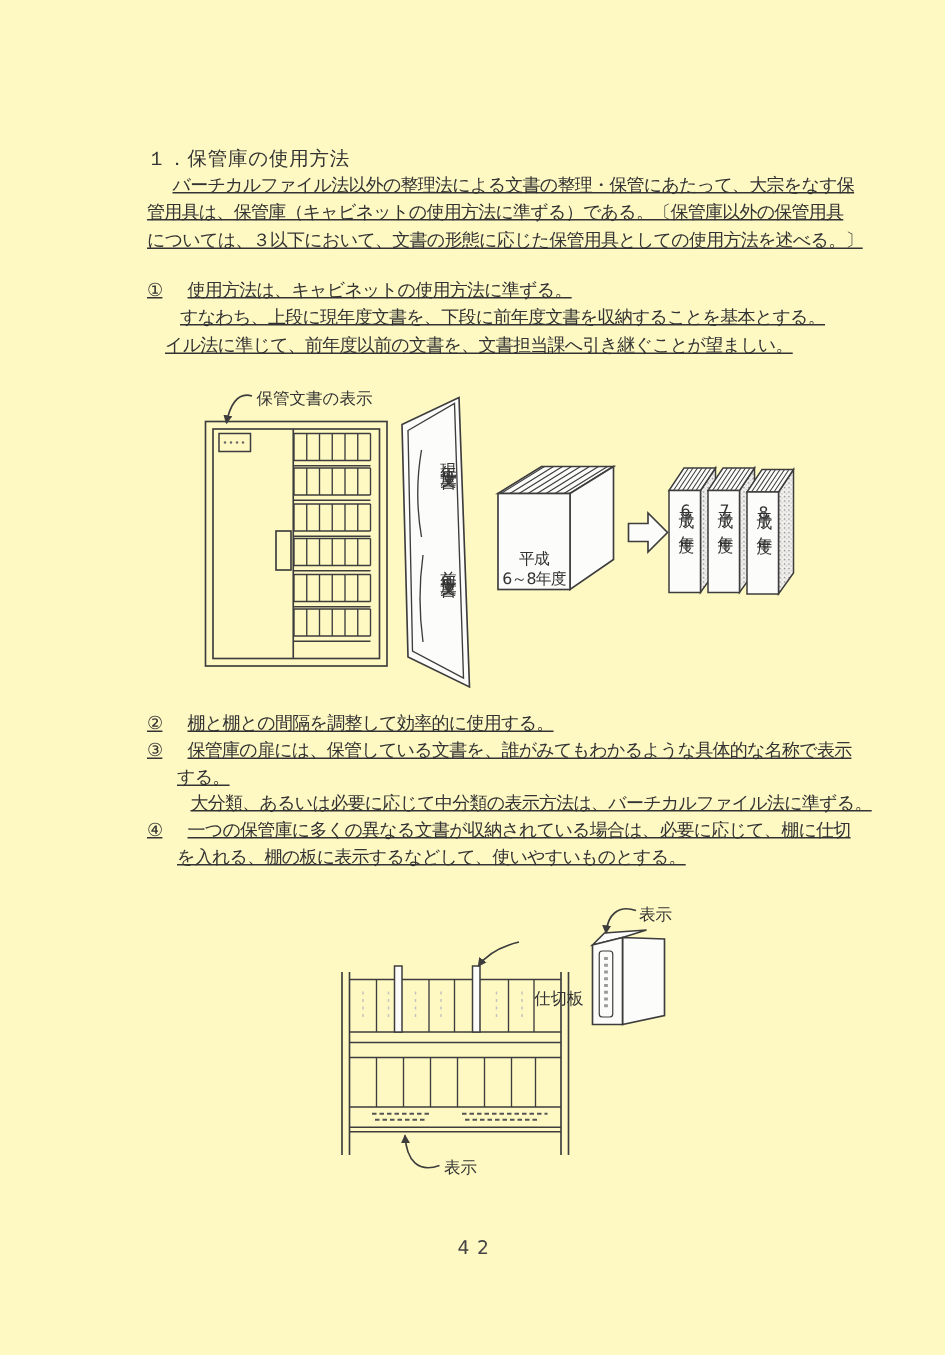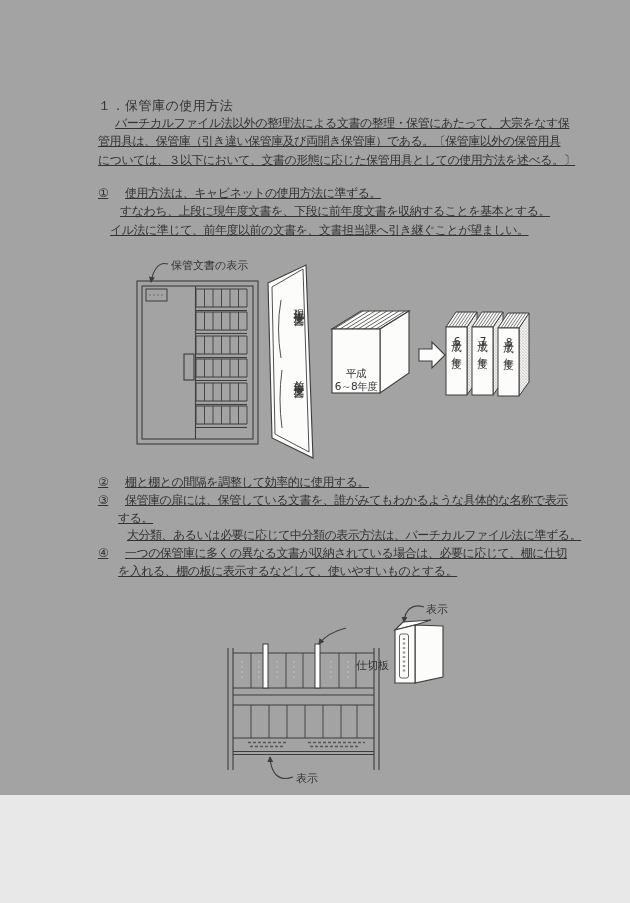--- a/index.html
+++ b/index.html
@@ -1,18 +1,18 @@
 <!DOCTYPE html>
 <html><head>
 <meta charset="utf-8">
 <style>
   html,body{margin:0;padding:0;background:#e8e8e8;}
   .page{
-    position:relative;width:630px;height:795px;margin:0 auto;
-    background:#a3a3a3;overflow:hidden;
+    position:relative;width:630px;height:903px;margin:0 auto;
+    background:#fef9c3;overflow:hidden;
     font-family:"DejaVu Sans","Liberation Sans",sans-serif;
     color:#333;
   }
   .abs{position:absolute;}
   .doc-title{left:98px;top:97px;font-size:13px;letter-spacing:.5px;}
   .block{position:absolute;left:98px;font-size:12px;letter-spacing:-0.5px;}
   .block .ln{height:18.3px;line-height:18.3px;white-space:nowrap;text-decoration:underline;}
   .block2 .ln{height:17.8px;line-height:17.8px;}
   .li{display:flex;}
   .marker{width:27px;flex:0 0 27px;}
@@ -151,21 +151,21 @@
       <path d="M424,607 C412,603 405,610 404,622" marker-end="url(#ah)"></path>
       <path d="M346,628 C334,631 324,637 319,644" marker-end="url(#ah)"></path>
       <path d="M293,777 C279,782 271,774 270,757" marker-end="url(#ah)"></path>
     </g>
   </svg>
 
   <div class="abs doc-title">１．保管庫の使用方法</div>
 
   <div class="block" style="top:114px;">
     <div class="ln pl17">バーチカルファイル法以外の整理法による文書の整理・保管にあたって、大宗をなす保</div>
-    <div class="ln">管用具は、保管庫（引き違い保管庫及び両開き保管庫）である。〔保管庫以外の保管用具</div>
+    <div class="ln">管用具は、保管庫（キャビネットの使用方法に準ずる）である。〔保管庫以外の保管用具</div>
     <div class="ln">については、３以下において、文書の形態に応じた保管用具としての使用方法を述べる。〕</div>
   </div>
 
   <div class="block" style="top:184px;">
     <div class="ln li">
       <span class="marker">①</span>
       <span>使用方法は、キャビネットの使用方法に準ずる。</span>
     </div>
     <div class="ln pl22">すなわち、上段に現年度文書を、下段に前年度文書を収納することを基本とする。</div>
     <div class="ln pl12">イル法に準じて、前年度以前の文書を、文書担当課へ引き継ぐことが望ましい。</div>

